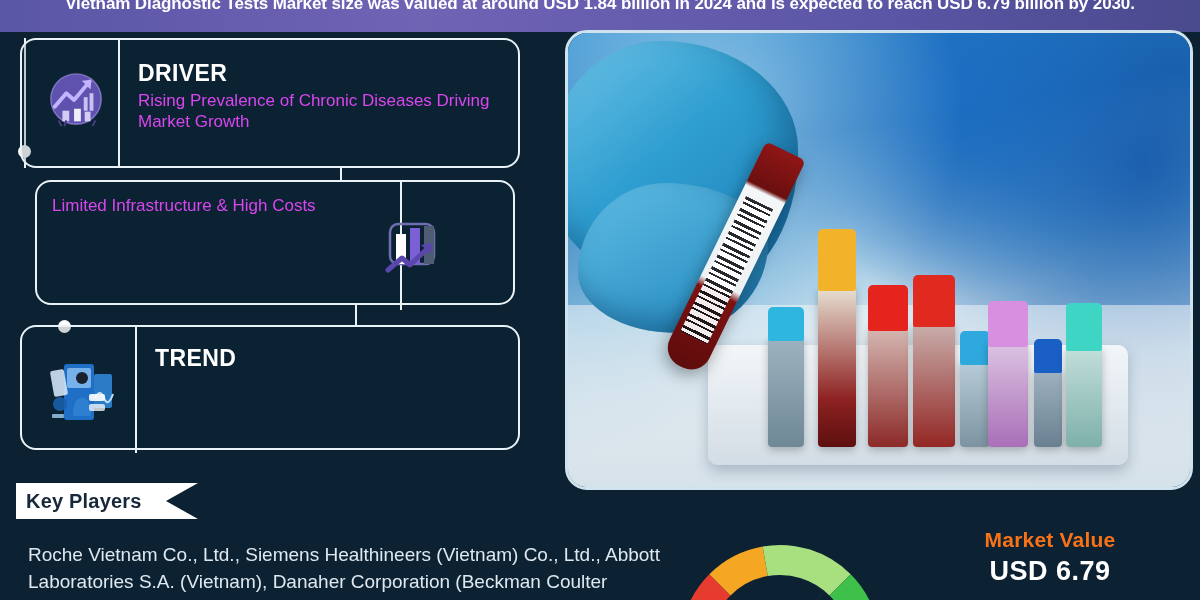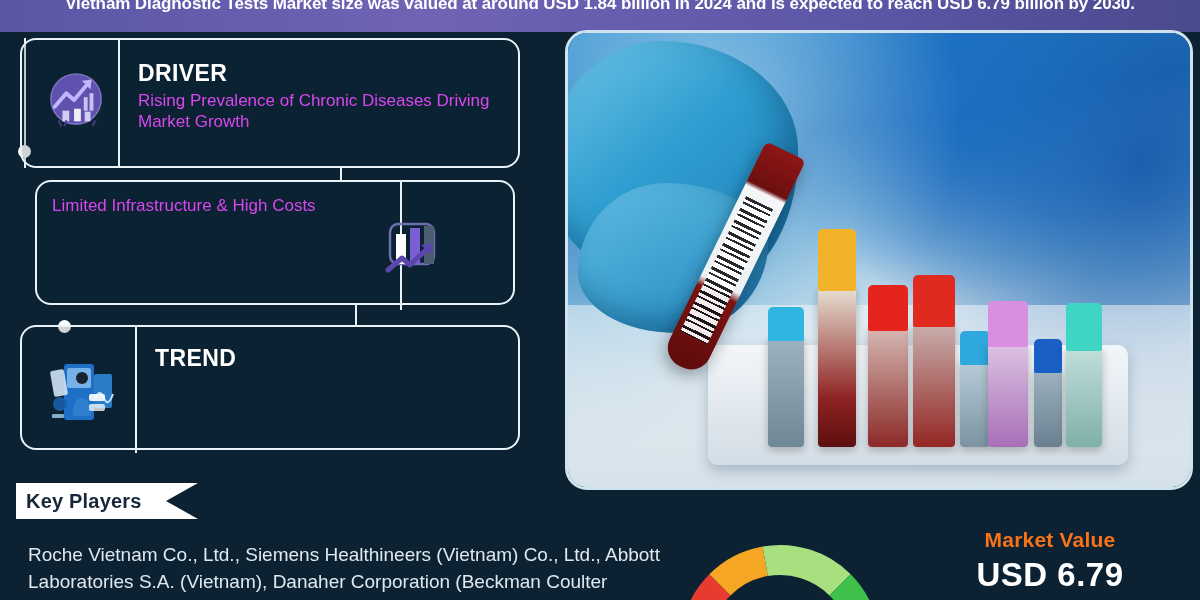--- a/index.html
+++ b/index.html
@@ -136,21 +136,21 @@
     letter-spacing:0.2px;
   }
   .kp-body{
     position:absolute;left:28px;top:541px;width:640px;
     font-size:19px;line-height:27px;color:#dfe8ee;
   }
   
   .gauge-wrap{position:absolute;left:660px;top:525px;width:240px;height:75px;overflow:hidden;}
   .mv-wrap{position:absolute;left:905px;top:528px;width:290px;text-align:center;}
   .mv-label{font-size:21px;font-weight:bold;color:#f97316;letter-spacing:0.2px;}
-  .mv-value{font-size:33px;font-weight:bold;color:#ffffff;margin-top:4px;letter-spacing:0.5px;}
+  .mv-value{font-size:27px;font-weight:bold;color:#ffffff;margin-top:4px;letter-spacing:0.5px;}
 </style>
 </head>
 <body>
 
 <div class="header-band">
   <div class="header-text">Vietnam Diagnostic Tests Market size was valued at around USD 1.84 billion in 2024 and is expected to reach USD 6.79 billion by 2030.</div>
 </div>
 
 <div class="left-col">
 

